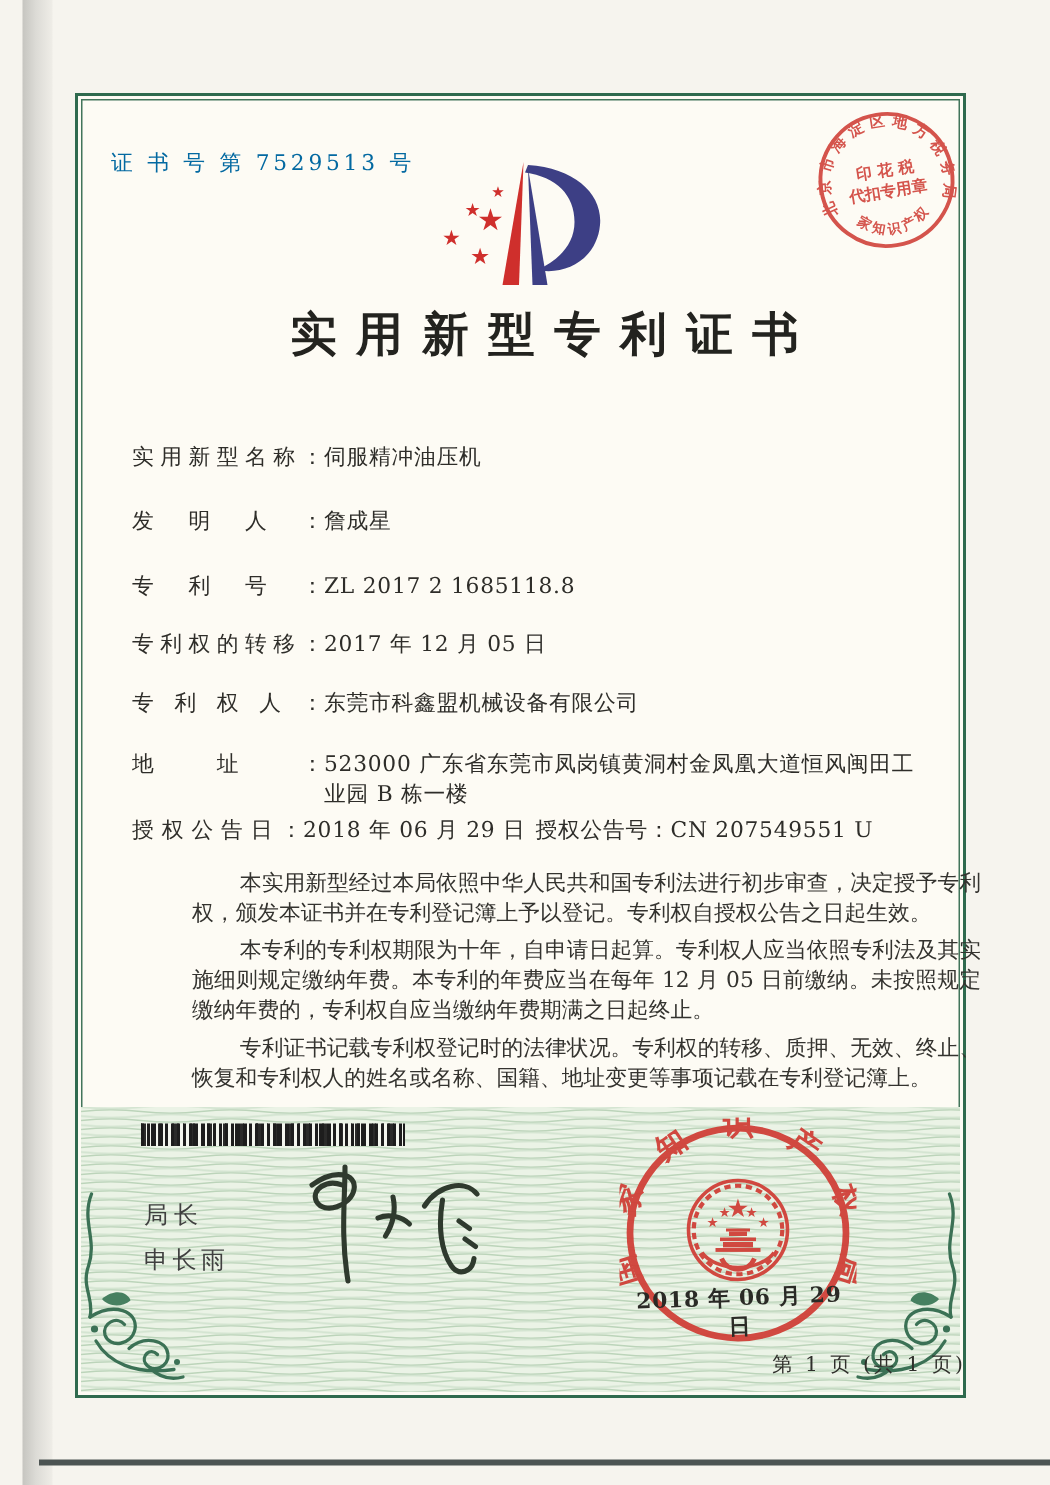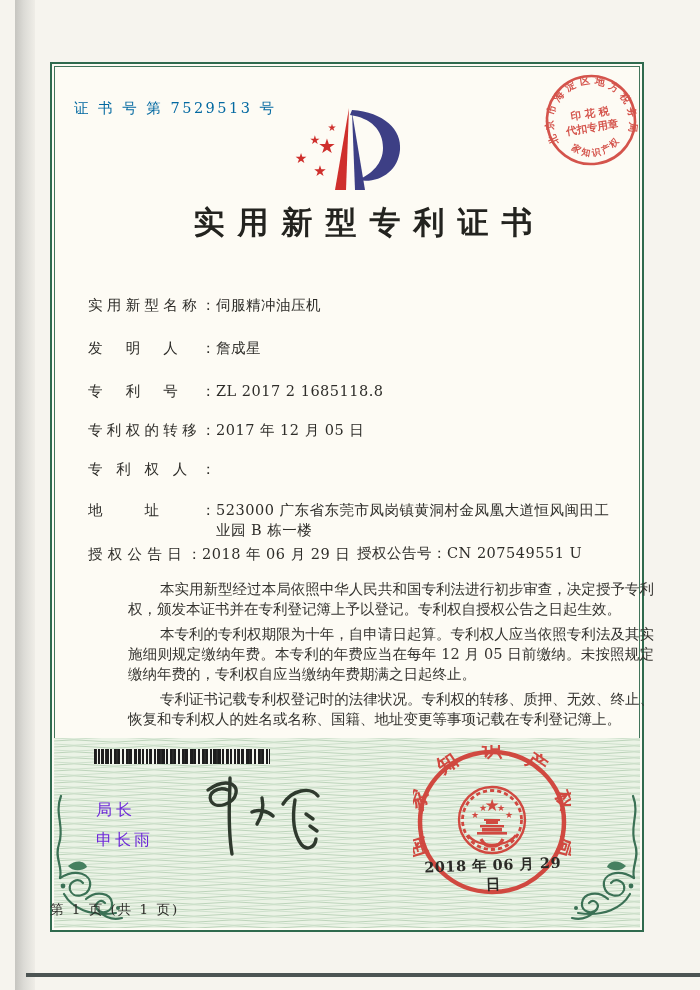--- a/index.html
+++ b/index.html
@@ -24,30 +24,30 @@
   .grow2{position:absolute;left:357px;top:544px;font-size:14.5px;letter-spacing:0.5px;z-index:3;}
   .paras{position:absolute;left:88px;top:579px;width:526px;z-index:3;margin-left:40px;}
   .paras p{margin:0 0 5px;font-size:14.5px;line-height:20px;text-indent:2.2em;
            text-align:justify;color:#34332f;}
   .barcode{position:absolute;left:94px;top:749px;width:176px;height:15px;z-index:4;
     background-color:#f3f5ee;
     background-image:
       repeating-linear-gradient(90deg,#1d1d1d 0 2px,transparent 2px 4px),
       repeating-linear-gradient(90deg,#1d1d1d 0 1px,transparent 1px 7px),
       repeating-linear-gradient(90deg,rgba(25,25,25,.92) 0 3px,transparent 3px 11px);}
-  .director{position:absolute;left:96px;top:800px;z-index:4;color:#6d28d9;}
+  .director{position:absolute;left:96px;top:800px;z-index:4;color:#404040;}
   .director .dt{font-size:16px;letter-spacing:4px;}
   .director .dn{font-size:16px;letter-spacing:3px;margin-top:9px;}
   .sig{position:absolute;left:178px;top:772px;z-index:4;}
   .seal{position:absolute;left:413px;top:745px;z-index:4;opacity:.93;}
   .sealdate{position:absolute;left:418px;top:856px;width:150px;text-align:center;z-index:5;
             font-size:14.5px;font-weight:700;letter-spacing:.5px;color:#2a2a26;
             transform:rotate(-2deg);}
   .stamp{position:absolute;left:541px;top:70px;z-index:4;opacity:.88;}
-  .footer{left:50px;top:901px;width:594px;text-align:left;font-size:13.5px;
+  .footer{left:50px;top:901px;width:594px;text-align:right;font-size:13.5px;
           letter-spacing:2px;z-index:4;color:#2f2f2b;}
   .logo{position:absolute;left:286px;top:100px;z-index:3;}
 </style>
 </head>
 <body>
 
 <div class="scan">
 
   <div class="binding"></div>
 
@@ -111,20 +111,21 @@
   <div class="frow" style="top:381px">
     <span class="flabel">专利号：</span>
     <span class="fvalue">ZL 2017 2 1685118.8</span>
   </div>
   <div class="frow" style="top:420px">
     <span class="flabel">专利权的转移：</span>
     <span class="fvalue">2017 年 12 月 05 日</span>
   </div>
   <div class="frow" style="top:459px">
     <span class="flabel">专利权人：</span>
+    <span class="fvalue">东莞市科鑫盟机械设备有限公司</span>
   </div>
   <div class="frow" style="top:500px">
     <span class="flabel">地址：</span>
     <span class="fvalue">523000 广东省东莞市凤岗镇黄洞村金凤凰大道恒风闽田工业园 B 栋一楼</span>
   </div>
   <div class="frow" style="top:544px">
     <span class="flabel g">授权公告日：</span>
     <span class="fvalue">2018 年 06 月 29 日</span>
   </div>
   <div class="grow2">

